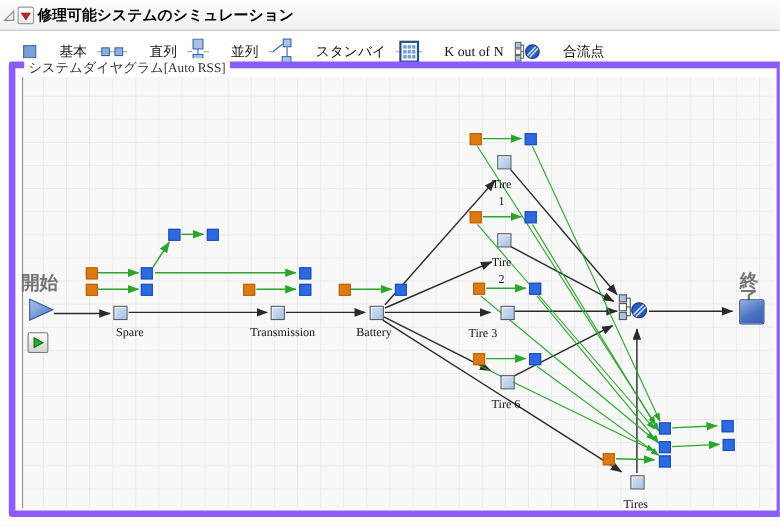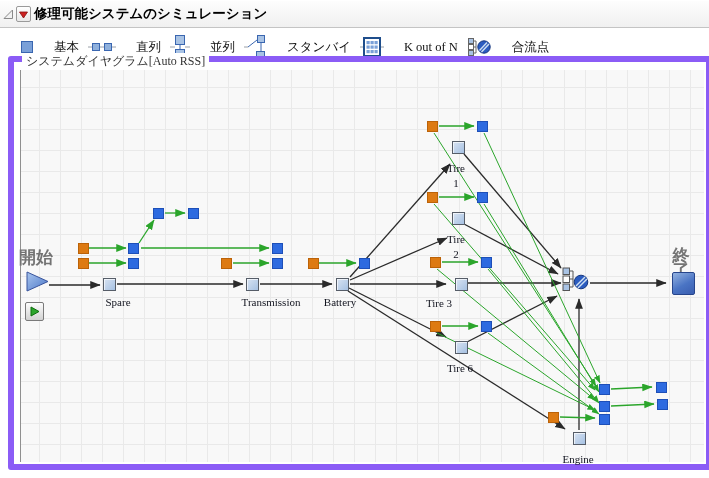--- a/index.html
+++ b/index.html
@@ -224,35 +224,35 @@
       <div class="ev ev-blue" style="left: 481px; top: 257px;"></div>
       <div class="ev ev-blue" style="left: 481px; top: 321px;"></div>
       <div class="ev ev-blue" style="left: 599px; top: 384px;"></div>
       <div class="ev ev-blue" style="left: 599px; top: 401px;"></div>
       <div class="ev ev-blue" style="left: 599px; top: 414px;"></div>
       <div class="ev ev-blue" style="left: 656px; top: 382px;"></div>
       <div class="ev ev-blue" style="left: 657px; top: 399px;"></div>
       <div class="comp" style="left: 103px; top: 278px;"></div>
       <div class="lbl" style="left: 118px; top: 295px;">Spare</div>
       <div class="comp" style="left: 246px; top: 278px;"></div>
-      <div class="lbl" style="left: 271px; top: 295px;">Transmission</div>
+      <div class="lbl" style="left: 257px; top: 295px;">Transmission</div>
       <div class="comp" style="left: 336px; top: 278px;"></div>
       <div class="lbl" style="left: 340px; top: 295px;">Battery</div>
       <div class="comp" style="left: 452px; top: 141px;"></div>
       <div class="lbl" style="left: 456px; top: 161px;">Tire
 1</div>
       <div class="comp" style="left: 452px; top: 212px;"></div>
       <div class="lbl" style="left: 456px; top: 232px;">Tire
 2</div>
       <div class="comp" style="left: 455px; top: 278px;"></div>
       <div class="lbl" style="left: 439px; top: 296px;">Tire 3</div>
       <div class="comp" style="left: 455px; top: 341px;"></div>
       <div class="lbl" style="left: 460px; top: 361px;">Tire 6</div>
       <div class="comp" style="left: 573px; top: 432px;"></div>
-      <div class="lbl" style="left: 578px; top: 452px;">Engine</div>
+      <div class="lbl" style="left: 578px; top: 452px;">Tires</div>
       <div class="lbl lbl-bold" style="left: 36px; top: 250px;">開始</div>
       <svg width="25" height="24" style="position: absolute; left: 25px; top: 270px;">
         <defs>
           <linearGradient id="pg" x1="0" y1="0" x2="1" y2="1">
             <stop offset="0" stop-color="#aac6ee"></stop>
             <stop offset="1" stop-color="#4a76c8"></stop>
           </linearGradient>
         </defs>
         <polygon points="2,2 23,11.5 2,21" fill="url(#pg)" stroke="#39549c"></polygon>
       </svg>

